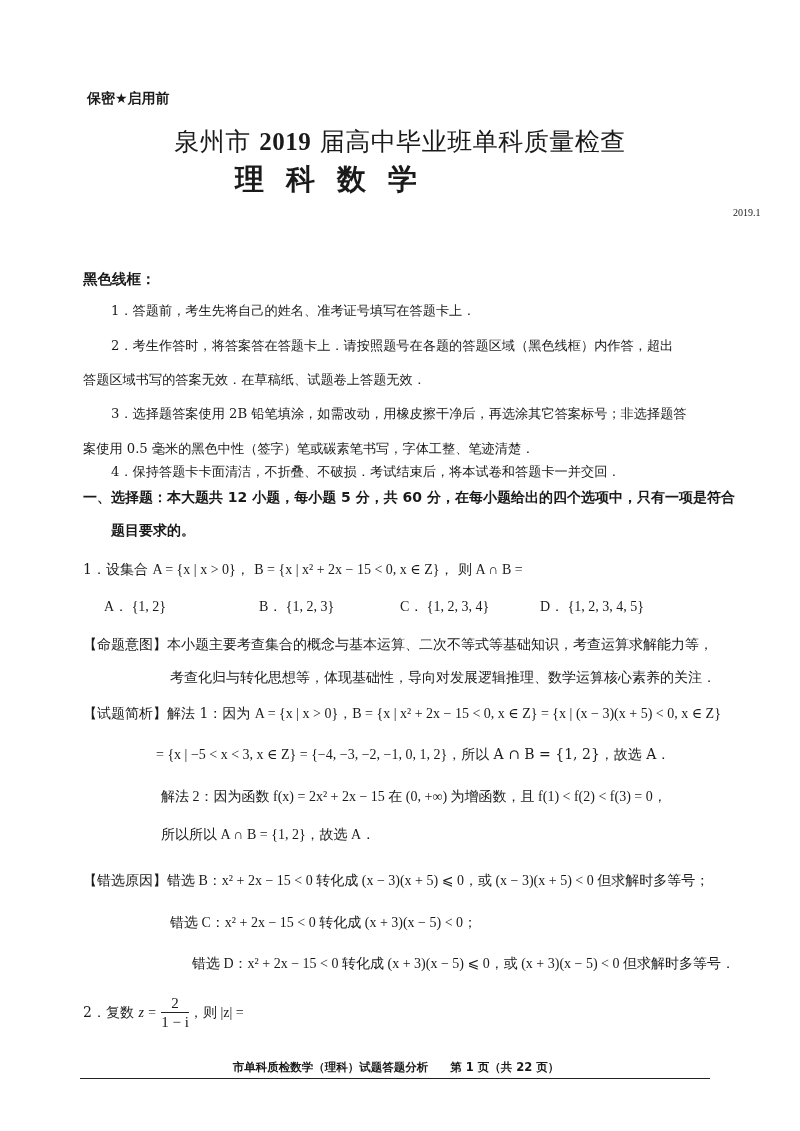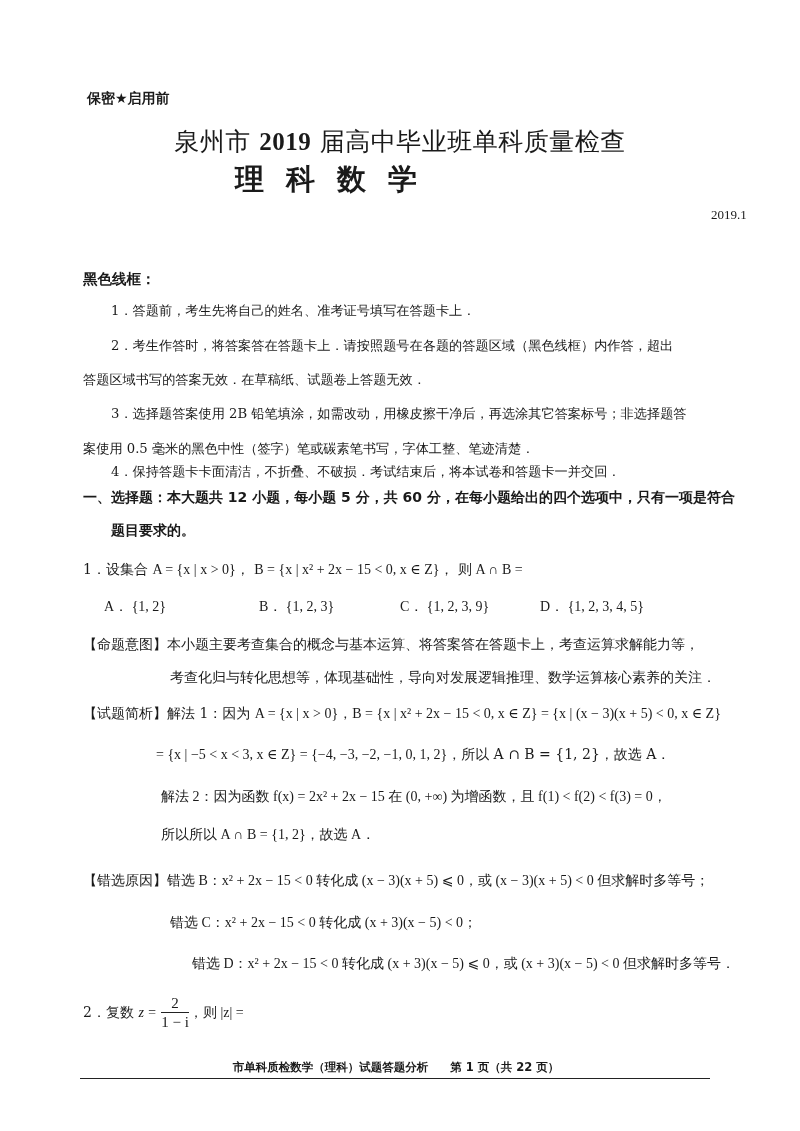--- a/index.html
+++ b/index.html
@@ -6,21 +6,21 @@
   body {
     width: 800px; height: 1131px; position: relative; overflow: hidden;
     font-family: "DejaVu Serif", "Liberation Serif", serif;
     color: #1a1a1a;
   }
   .abs { position: absolute; white-space: nowrap; }
   .secret { left: 87px; top: 90px; font-size: 14px; font-weight: bold; font-family: "DejaVu Sans", "Liberation Sans", sans-serif; }
   .title1 { left: 0; width: 800px; text-align: center; top: 125px; font-size: 25px; letter-spacing: 0.5px; }
   .title1 b { font-family: "Liberation Serif", serif; }
   .title2 { left: 0; width: 652px; text-align: center; top: 160px; font-size: 29px; font-weight: bold; letter-spacing: 22px; font-family: "DejaVu Sans", "Liberation Sans", sans-serif; padding-left: 22px; box-sizing: border-box; }
-  .date { left: 711px; top: 207px; font-size: 13px; font-family: "Liberation Serif", serif; }
+  .date { left: 733px; top: 207px; font-size: 10px; font-family: "Liberation Serif", serif; }
   .notice-h { left: 83px; top: 270px; font-size: 14.5px; font-weight: bold; font-family: "DejaVu Sans", "Liberation Sans", sans-serif; }
   .para { font-size: 13.2px; }
   .sec-h { left: 83px; top: 489px; font-size: 14px; font-weight: bold; font-family: "DejaVu Sans", "Liberation Sans", sans-serif; }
   .math { font-family: "Liberation Serif", "DejaVu Serif", serif; }
   .opt { font-size: 14px; top: 598px; }
   .tag { font-size: 14px; }
   .frac { display: inline-block; vertical-align: middle; text-align: center; font-family: "Liberation Serif", serif; font-size: 15px; }
   .frac .num { display: block; padding: 0 2px; border-bottom: 1px solid #222; line-height: 18px; }
   .frac .den { display: block; line-height: 18px; }
   .footer { left: 0; width: 792px; text-align: center; top: 1060px; font-size: 11.5px; font-weight: bold; font-family: "DejaVu Sans", "Liberation Sans", sans-serif; }
@@ -57,28 +57,28 @@
   <span class="math">则 A ∩ B =</span>
 </div>
 
 <div class="abs opt math" style="left:104px;">
   <span>A．</span> <span>{1, 2}</span>
 </div>
 <div class="abs opt math" style="left:259px;">
   <span>B．</span> <span>{1, 2, 3}</span>
 </div>
 <div class="abs opt math" style="left:400px;">
-  <span>C．</span> <span>{1, 2, 3, 9}</span>
+  <span>C．</span> <span>{1, 2, 3, 4}</span>
 </div>
 <div class="abs opt math" style="left:540px;">
   <span>D．</span> <span>{1, 2, 3, 4, 5}</span>
 </div>
 
 <div class="abs tag" style="left:83px; top:636px;">
-  <span>【命题意图】</span><span>本小题主要考查集合的概念与基本运算、将答案答在答题卡上，考查运算求解能力等，</span>
+  <span>【命题意图】</span><span>本小题主要考查集合的概念与基本运算、二次不等式等基础知识，考查运算求解能力等，</span>
 </div>
 <div class="abs tag" style="left:170px; top:669px;">考查化归与转化思想等，体现基础性，导向对发展逻辑推理、数学运算核心素养的关注．</div>
 
 <div class="abs tag" style="left:83px; top:705px;">
   <span>【试题简析】</span><span>解法 1：因为</span>
   <span class="math">A = {x | x &gt; 0}，B = {x | x² + 2x − 15 &lt; 0, x ∈ Z} = {x | (x − 3)(x + 5) &lt; 0, x ∈ Z}</span>
 </div>
 <div class="abs tag" style="left:156px; top:746px;">
   <span class="math">= {x | −5 &lt; x &lt; 3, x ∈ Z} = {−4, −3, −2, −1, 0, 1, 2}</span><span>，所以 A ∩ B = {1, 2}，故选 A．</span>
 </div>

